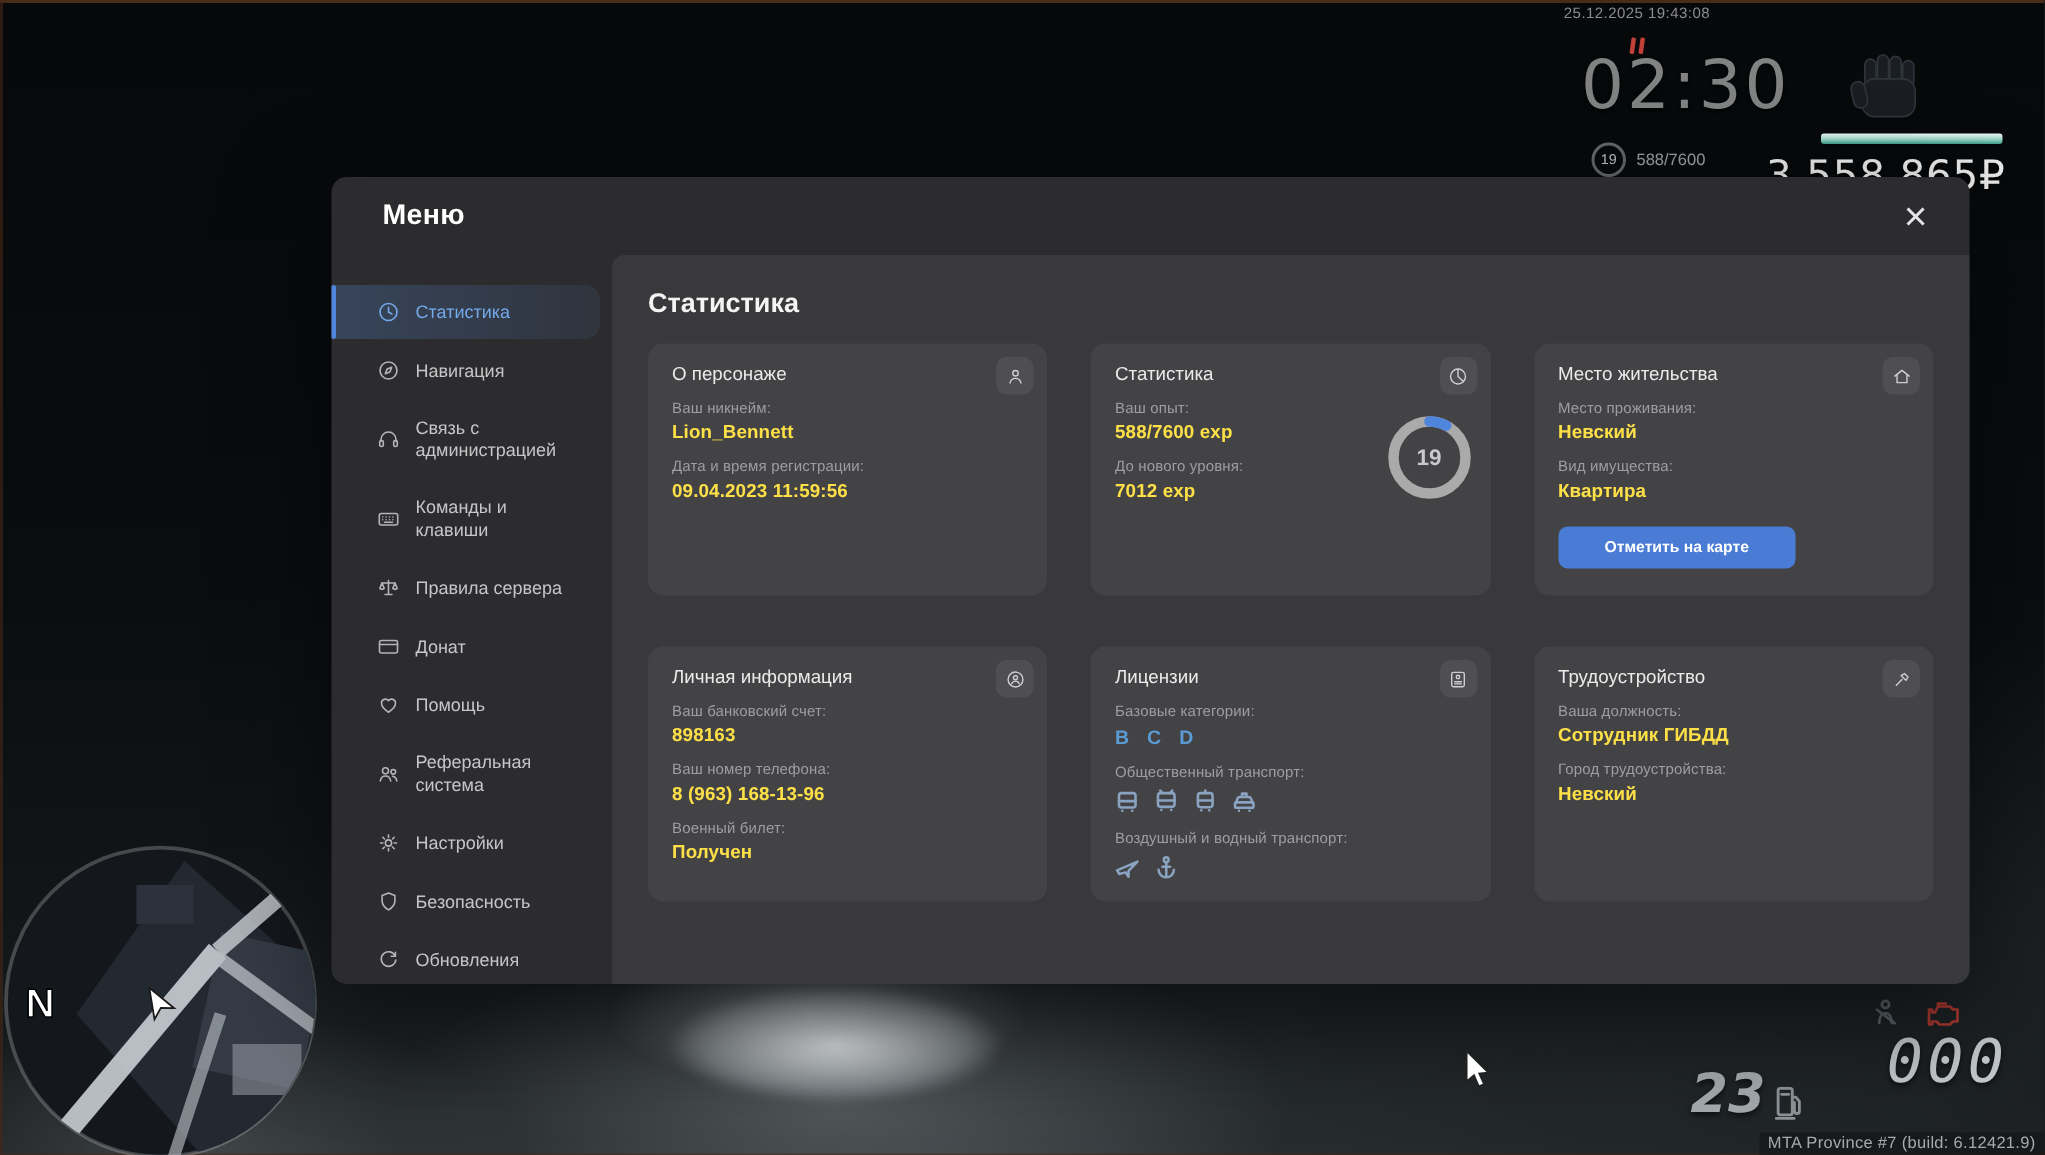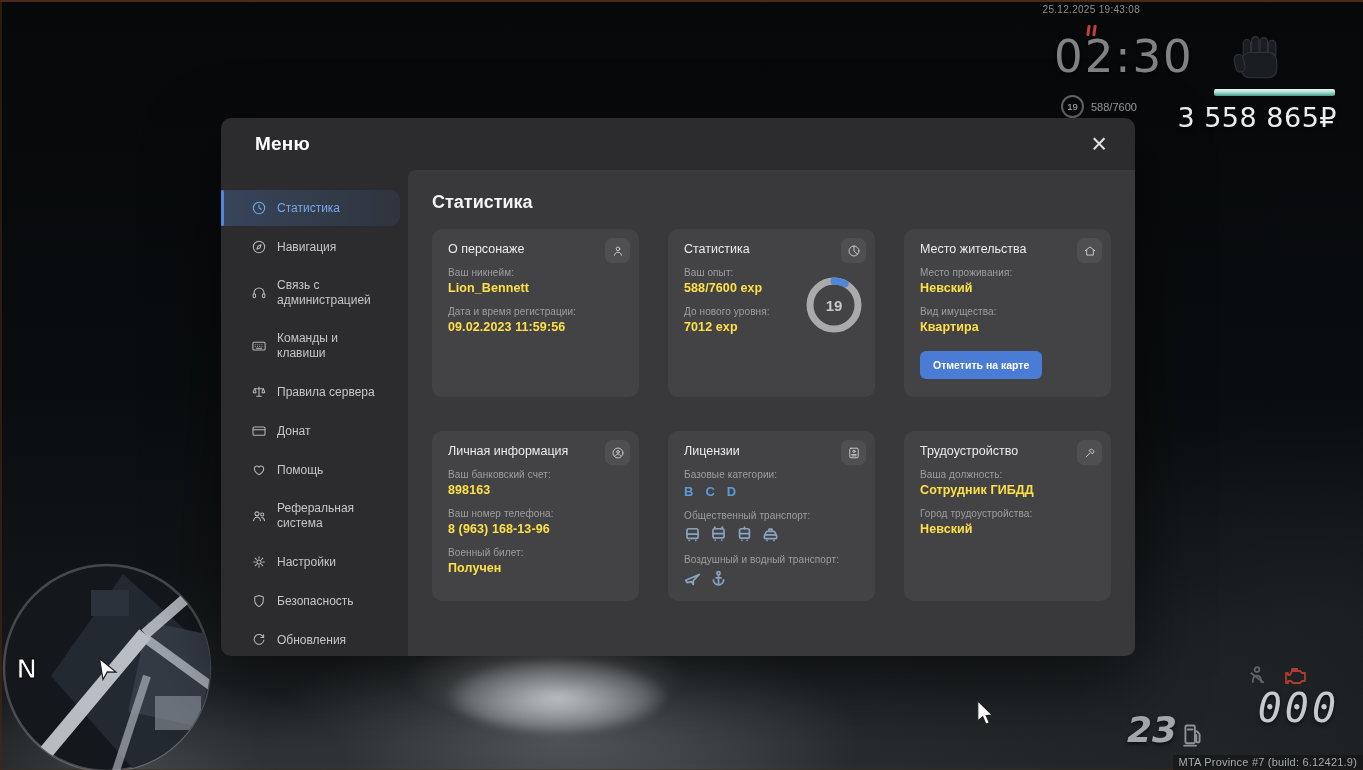--- a/index.html
+++ b/index.html
@@ -54,21 +54,21 @@
   .hud-speed .num { font-family:"DejaVu Sans",sans-serif; font-style:italic; font-weight:700;
     font-size:36px; color:rgba(205,211,215,0.78); text-shadow:0 2px 4px rgba(0,0,0,0.6); line-height:1; }
   .hud-watermark { position:absolute; right:0; bottom:0; background:rgba(18,18,18,0.55);
     color:#a6abae; font-size:11px; padding:1px 6px 2px; letter-spacing:.2px; }
 
   .minimap { position:absolute; left:-5px; top:556px; }
 
   .cursor { position:absolute; left:976px; top:700px; z-index:100; }
 
   
-  .menu { position:absolute; left:221px; top:118px; width:914px; height:538px;
+  .menu { position:absolute; left:221px; top:118px; width:1092px; height:538px;
     background:#2c2c2e; border-radius:10px; box-shadow:0 24px 70px rgba(0,0,0,0.55); z-index:10; }
   .menu-header { height:52px; display:flex; align-items:center; justify-content:space-between; padding:0 28px 0 34px; }
   .menu-title { font-size:19px; font-weight:700; color:#fff; letter-spacing:.2px; }
   .menu-close { font-size:27px; font-weight:300; color:#e4e4e6; cursor:pointer; line-height:1; }
   .menu-body { display:flex; height:486px; }
 
   .sidebar { width:187px; padding-top:20px; display:flex; flex-direction:column; gap:3px; flex:none; }
   .side-item { position:relative; display:flex; align-items:center; gap:10px;
     padding:10px 8px 10px 30px; margin-right:8px; border-radius:0 10px 10px 0;
     color:#c6c6c8; font-size:12px; cursor:pointer; }
@@ -94,21 +94,21 @@
 
   .stats-fields { max-width:122px; }
   .ring { position:absolute; top:48px; right:13px; width:56px; height:56px; }
   .ring svg { width:56px; height:56px; }
   .ring .track { fill:none; stroke:rgba(255,255,255,0.55); stroke-width:7; }
   .ring .prog { fill:none; stroke:#4f86dc; stroke-width:7; stroke-linecap:round; }
   .ring-num { position:absolute; inset:0; display:flex; align-items:center; justify-content:center;
     font-size:15px; font-weight:600; color:#c9c9cb; }
 
   .map-btn { margin-top:17px; display:inline-block; border:none; background:#4a7cd6; color:#fff;
-    font-family:inherit; font-size:10.5px; font-weight:700; padding:8px 13px; border-radius:6px; cursor:pointer; }
+    font-family:inherit; font-size:10.5px; font-weight:700; padding:8px 31px; border-radius:6px; cursor:pointer; }
 
   .lic-letters { display:flex; gap:12px; margin-top:4px; font-size:13px; font-weight:700; color:#5b9bd5; }
   .lic-icons { display:flex; gap:9px; margin-top:5px; color:#8aa3c0; }
   .lic-icons .vicon { width:17px; height:17px; }
   .lic-icons .vicon svg { width:17px; height:17px; }
 </style>
 </head>
 <body>
 
 <div class="bg"></div>
@@ -286,21 +286,21 @@
                 <circle cx="12" cy="8.3" r="3.1"></circle>
                 <path d="M5.8 19.4c.7-3.4 3.1-5.3 6.2-5.3s5.5 1.9 6.2 5.3"></path>
               </svg>
             </div>
           <div class="field">
               <div class="f-label">Ваш никнейм:</div>
             <div class="f-value">Lion_Bennett</div>
             </div>
           <div class="field">
               <div class="f-label">Дата и время регистрации:</div>
-            <div class="f-value">09.02.2023 11:59:56</div>
+            <div class="f-value">09.04.2023 11:59:56</div>
             </div>
         </div>
 
         <div class="card">
           <div class="card-title">Статистика</div>
           <div class="card-badge">
               <svg viewBox="0 0 24 24" width="100%" height="100%" fill="none" stroke="currentColor" stroke-width="1.6" stroke-linecap="round" stroke-linejoin="round">
                 <circle cx="12" cy="12" r="8.5"></circle>
                 <path d="M12 3.5V12l6.2 5.8"></path>
               </svg>

